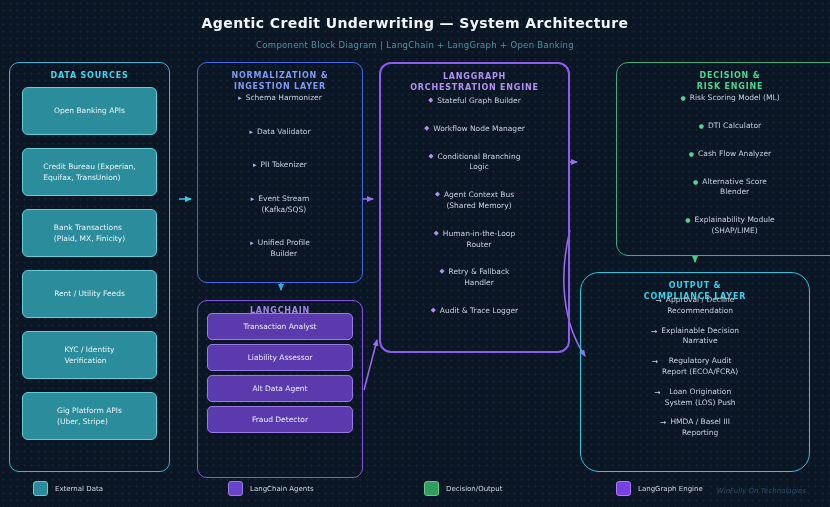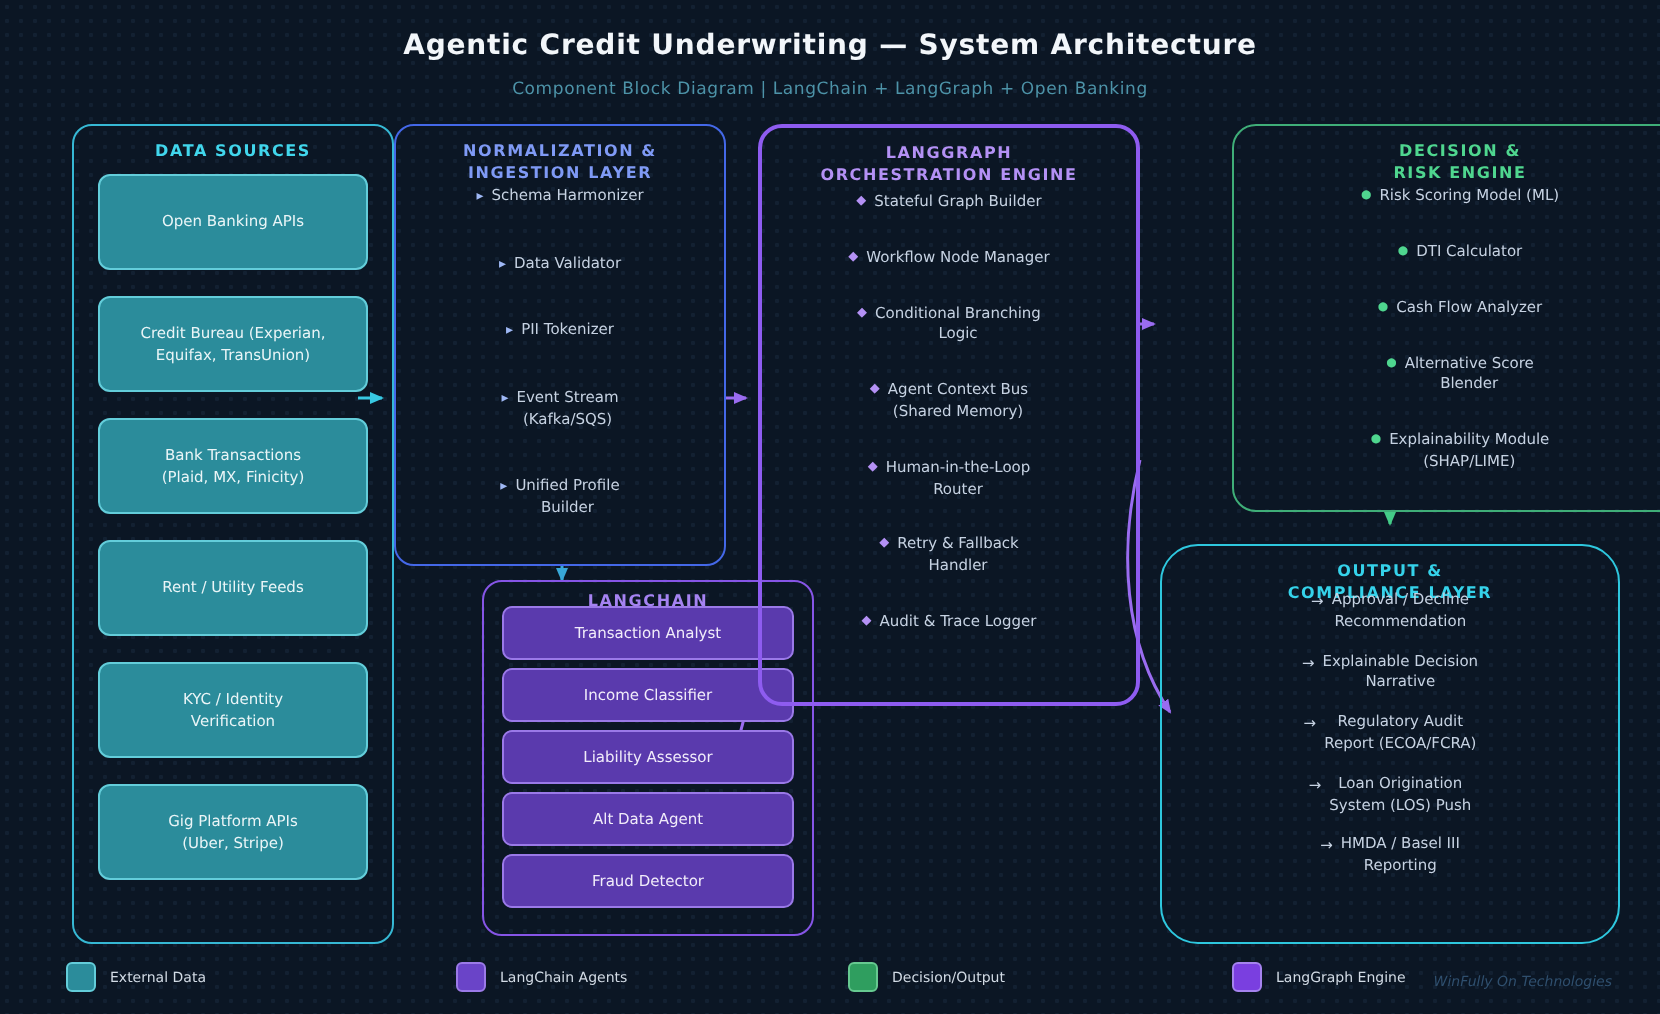--- a/index.html
+++ b/index.html
@@ -14,40 +14,40 @@
   .title{position:absolute;top:15px;left:0;right:0;text-align:center;
     font-size:14px;font-weight:700;color:#f2f6fa;letter-spacing:.4px;}
   .subtitle{position:absolute;top:40px;left:0;right:0;text-align:center;
     font-size:8.5px;color:#4d93a8;letter-spacing:.3px;}
 
   .panel{position:absolute;border-radius:10px;box-sizing:border-box;}
   .panel-title{position:absolute;top:8px;left:0;right:0;text-align:center;
     font-size:8px;font-weight:700;letter-spacing:.8px;line-height:1.35;white-space:pre-line;}
 
   
-  .p-data{left:36px;top:62px;width:161px;height:410px;border:1.5px solid #36b8d4;}
+  .p-data{left:9px;top:62px;width:161px;height:410px;border:1.5px solid #36b8d4;}
   .p-data .panel-title{color:#41d6ec;}
   .box-list{position:absolute;top:24px;left:12px;right:12px;display:flex;flex-direction:column;gap:13px;}
   .tbox{height:46px;border-radius:6px;background:#2b8c9b;border:1px solid #63cdda;
-    display:flex;align-items:center;justify-content:center;text-align:center;
+    display:flex;align-items:center;justify-content:center;text-align:left;
     white-space:pre-line;color:#eaf5f7;font-size:7.5px;line-height:1.5;}
 
   
   .p-norm{left:197px;top:62px;width:166px;height:221px;border:1.2px solid #4468e8;}
   .p-norm .panel-title{color:#7f9af5;}
   .vlist{position:absolute;left:8px;right:8px;display:flex;flex-direction:column;justify-content:space-between;}
   .p-norm .vlist{top:30px;bottom:22px;}
   .li{display:flex;justify-content:center;align-items:flex-start;gap:4px;text-align:center;
     font-size:7.5px;line-height:1.45;}
   .li-text{white-space:pre-line;color:#c6d2e2;}
   .bullet{line-height:1.5;}
   .p-norm .bullet{color:#9fb8f5;font-size:7px;}
 
   
-  .p-chain{left:197px;top:290px;width:166px;height:178px;border:1.5px solid #8655e6;margin-left:44px;}
+  .p-chain{left:197px;top:300px;width:166px;height:178px;border:1.5px solid #8655e6;}
   .p-chain .panel-title{top:5px;color:#a583f2;}
   .agent-list{position:absolute;top:12px;left:9px;right:9px;display:flex;flex-direction:column;gap:4px;}
   .abox{height:25px;border-radius:5px;background:#5a3aad;border:1px solid #9a79e8;
     display:flex;align-items:center;justify-content:center;color:#f1ecfa;font-size:7.5px;}
 
   
   .p-graph{left:379px;top:62px;width:191px;height:291px;border:2px solid #8e5cf0;border-radius:12px;}
   .p-graph .panel-title{color:#b491f5;}
   .p-graph .vlist{top:32px;bottom:34px;}
   .p-graph .bullet{color:#b491f5;font-size:6.5px;}
@@ -149,21 +149,20 @@
           <span class="li-text">Unified Profile
 Builder</span>
         </div>
       </div>
   </section>
 
   <section class="panel p-chain">
     <div class="panel-title">LANGCHAIN</div>
     <div class="agent-list">
         <div class="abox">Transaction Analyst</div>
-        <div class="abox">Income Classifier</div>
         <div class="abox">Liability Assessor</div>
         <div class="abox">Alt Data Agent</div>
         <div class="abox">Fraud Detector</div>
       </div>
   </section>
 
   <section class="panel p-graph">
     <div class="panel-title">LANGGRAPH
 ORCHESTRATION ENGINE</div>
     <div class="vlist">

